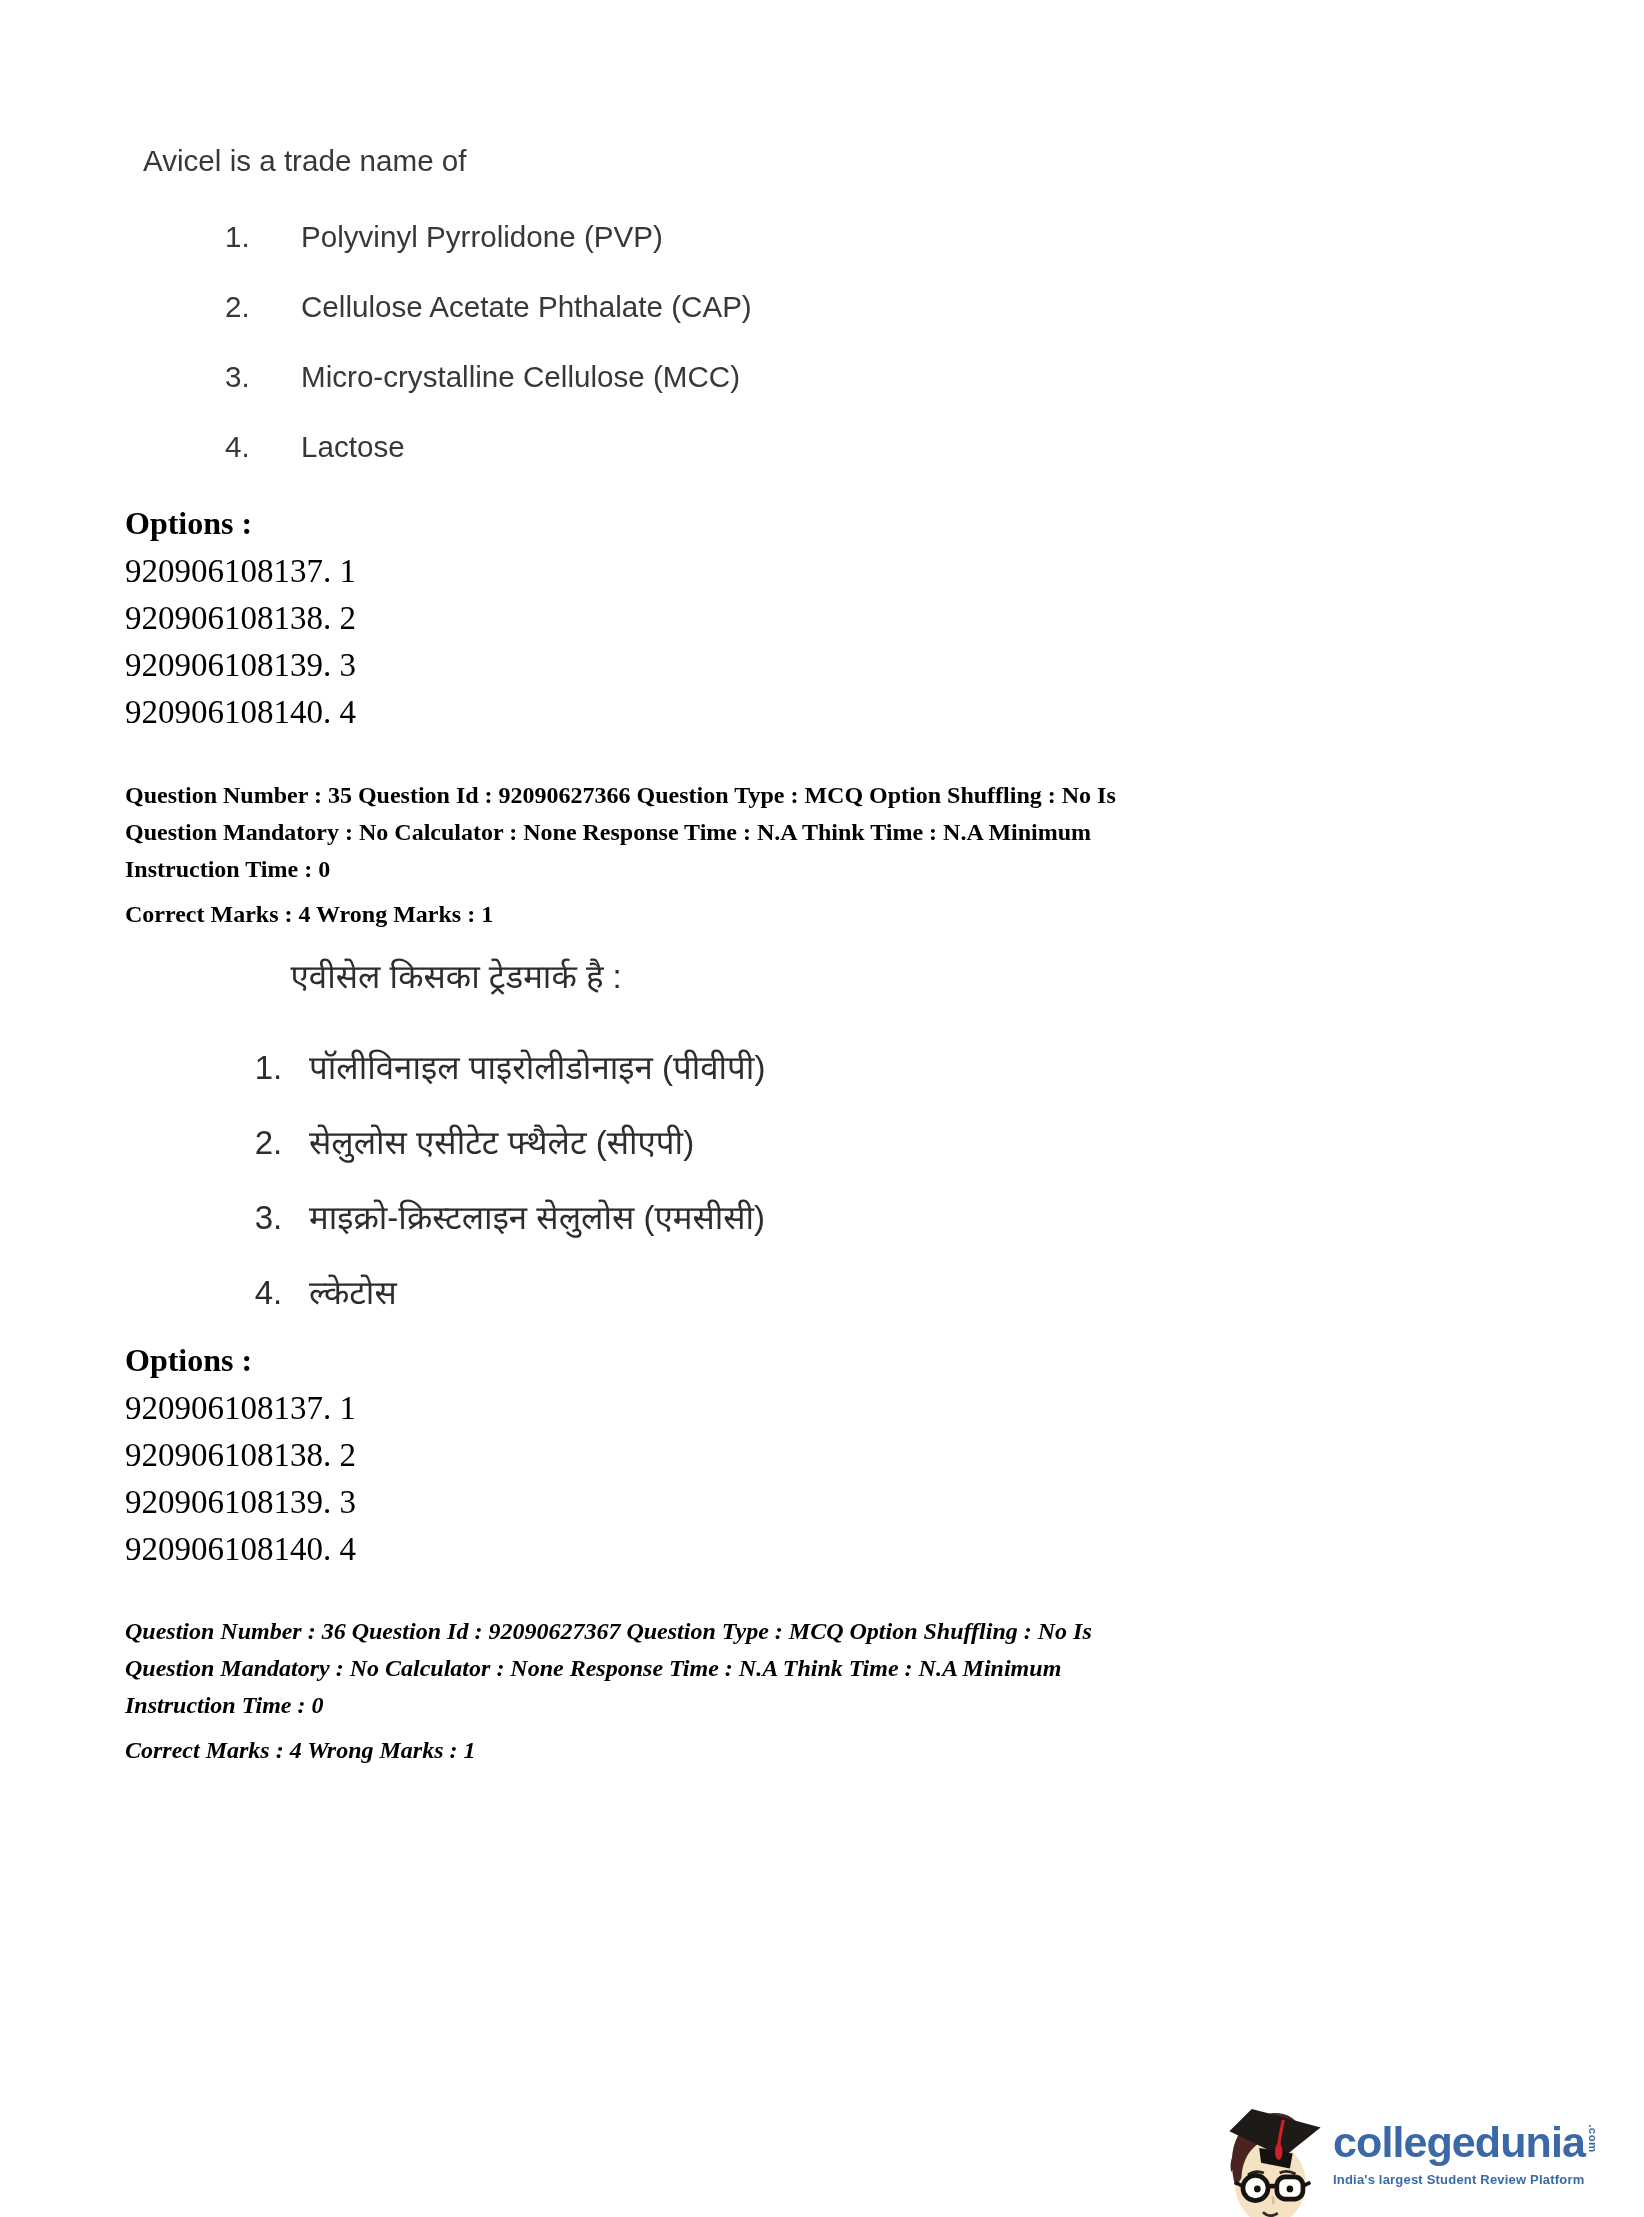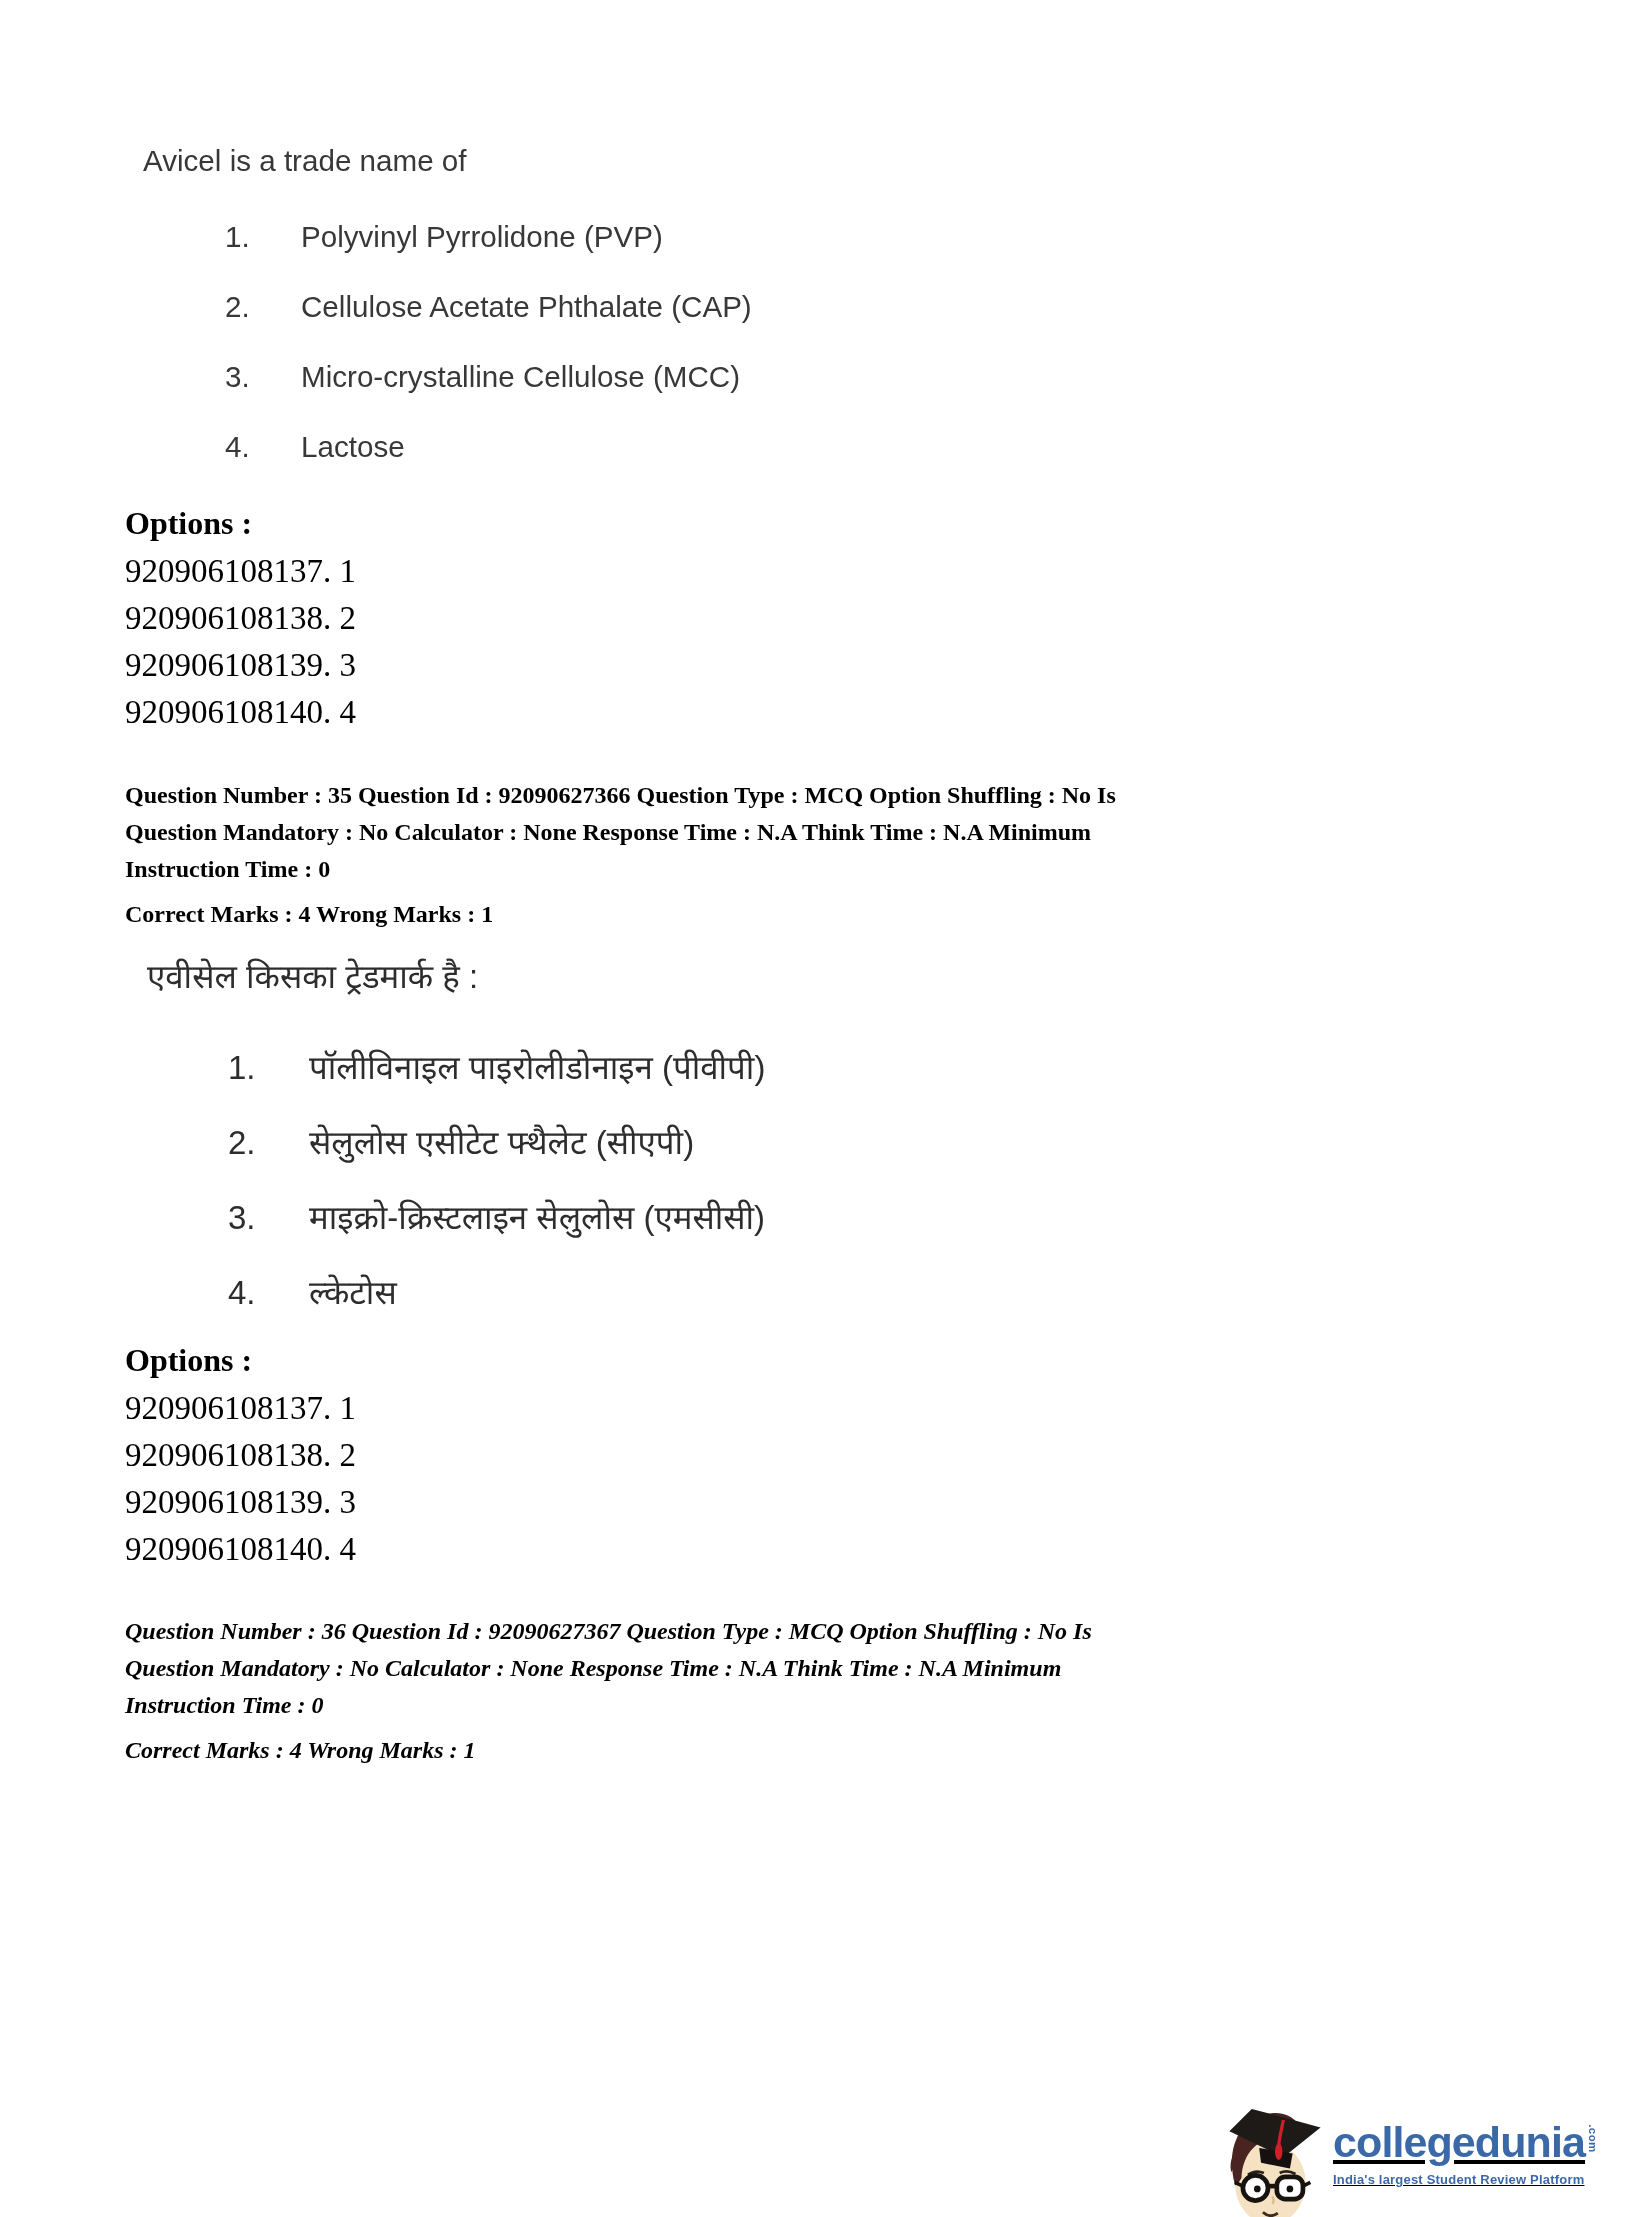--- a/index.html
+++ b/index.html
@@ -19,21 +19,21 @@
     font-family: "Liberation Sans", sans-serif;
     color: #383838;
   }
   .q-en { left: 143px; top: 143px; font-size: 29.6px; }
   .q-en .prompt { line-height: 36px; }
   .q-list { list-style: none; margin: 0; padding: 0; }
   .q-en .q-list { margin-top: 40px; }
   .q-en .q-list li { display: flex; margin: 0 0 34px 82px; line-height: 36px; }
   .q-en .q-list .num { width: 76px; flex: none; }
 
-  .q-hi { left: 147px; top: 953px; font-size: 33px; color: #2d2d2d; }
+  .q-hi { left: 147px; top: 953px; font-size: 33px; color: #2d2d2d; text-align: center; }
   .q-hi .prompt { line-height: 48px; }
   .q-hi .q-list { margin-top: 43px; }
   .q-hi .q-list li { display: flex; margin: 0 0 28px 81px; line-height: 47px; }
   .q-hi .q-list .num { width: 81px; flex: none; }
 
   
   .options-block {
     position: absolute;
     left: 125px;
     font-size: 33px;
@@ -65,21 +65,20 @@
     width: 421px;
     height: 125px;
   }
   .mascot { position: absolute; left: 0; top: 1.8px; width: 106px; height: 134px; }
   .brand-wrap {
     position: absolute;
     left: 111px;
     top: 29px;
     font-family: "Liberation Sans", sans-serif;
     font-weight: bold;
-    text-decoration: underline;
   }
   .brand {
     font-size: 43px;
     letter-spacing: -0.9px;
     line-height: 43px;
     white-space: nowrap;
   }
   .brand-suffix {
     position: absolute;
     right: -23px;

